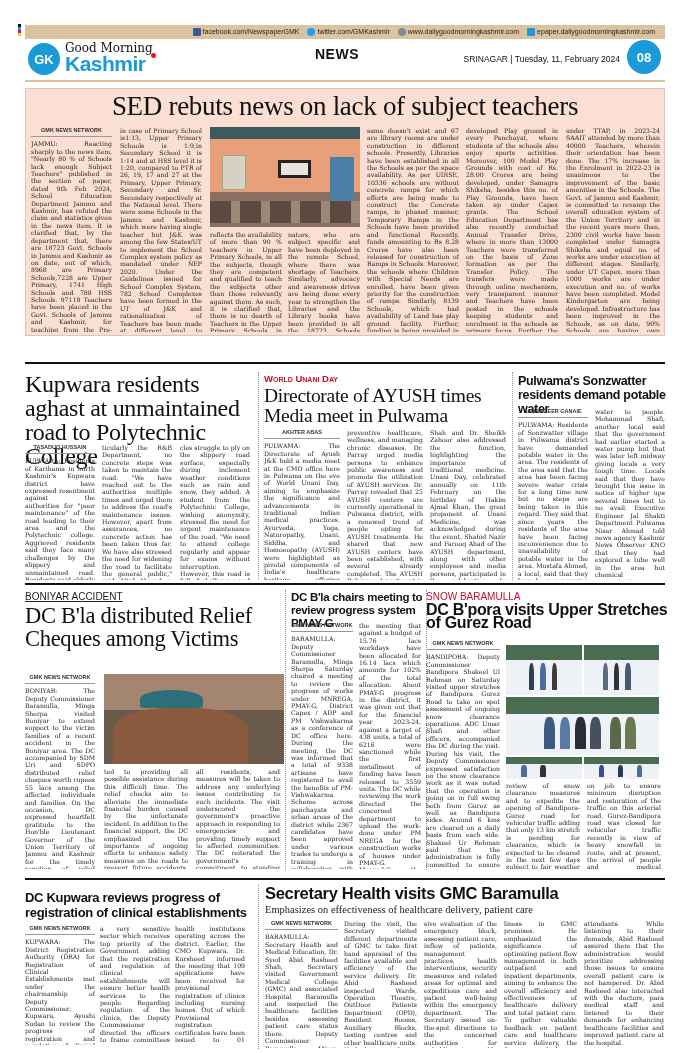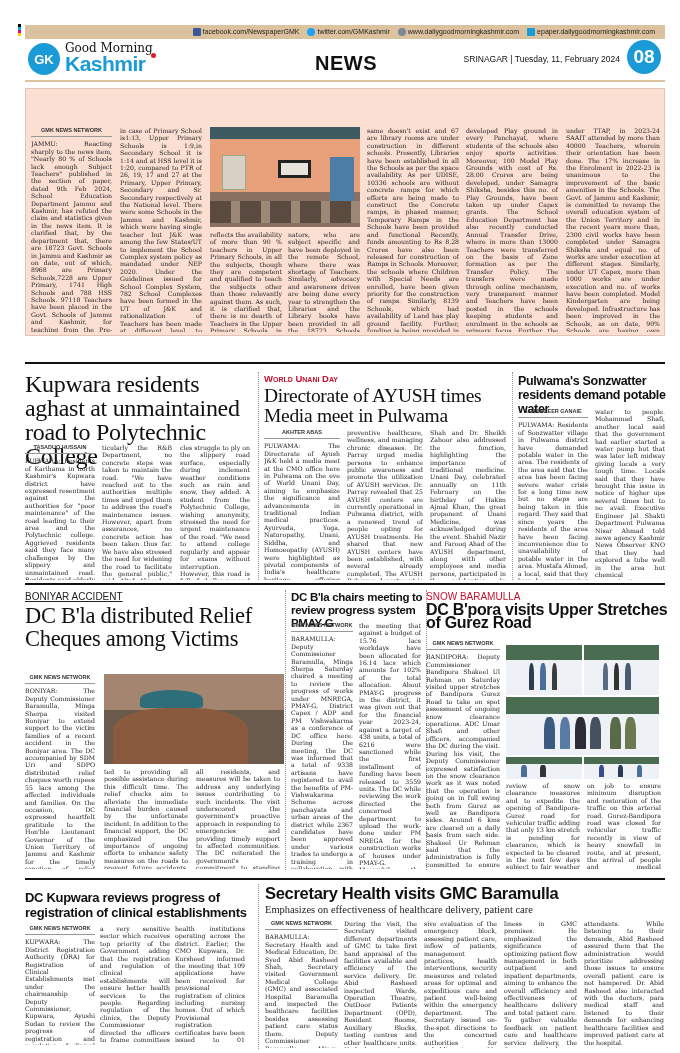--- a/index.html
+++ b/index.html
@@ -5,23 +5,23 @@
   * { box-sizing: border-box; margin: 0; padding: 0; }
   body { width: 680px; height: 1053px; background: #fff; font-family: "DejaVu Serif", serif; overflow: hidden; position: relative; color: #111; }
   .topbar { position: absolute; left: 25px; top: 25px; width: 640px; height: 14px; background: #dcc3a0; display: flex; align-items: center; justify-content: flex-end; gap: 8px; padding-right: 10px; font-family: "Liberation Sans", sans-serif; font-size: 7px; color: #222; }
   .topbar .ico { width: 8px; height: 8px; display: inline-block; border-radius: 1px; margin-right: 2px; vertical-align: middle; }
   .cmyk { position: absolute; left: 18px; top: 24px; width: 3px; height: 12px; background: linear-gradient(#000 0 25%, #00aeef 25% 50%, #ec008c 50% 75%, #ffd200 75%); }
   .masthead { position: absolute; left: 25px; top: 40px; width: 640px; height: 42px; border-bottom: 2px solid #dcc3a0; }
   .logo-circle { position: absolute; left: 3px; top: 3px; width: 32px; height: 32px; border-radius: 50%; background: #1a9ad7; color: #fff; font-family: "Liberation Sans", sans-serif; font-size: 13px; font-weight: bold; display: flex; align-items: center; justify-content: center; }
   .logo-gm { position: absolute; left: 40px; top: 1px; font-family: "DejaVu Serif", serif; font-size: 12px; color: #111; }
   .logo-k { position: absolute; left: 40px; top: 12px; font-family: "Liberation Sans", sans-serif; font-weight: bold; font-size: 21px; color: #1a9ad7; letter-spacing: -0.5px; }
   .logo-dot { position: absolute; left: 126px; top: 13px; width: 5px; height: 5px; border-radius: 50%; background: #e01b24; }
-  .section-name { position: absolute; left: 290px; top: 12px; font-family: "Liberation Sans", sans-serif; font-weight: bold; font-size: 20px; letter-spacing: 0.5px; }
+  .section-name { position: absolute; left: 290px; top: 6px; font-family: "Liberation Sans", sans-serif; font-weight: bold; font-size: 14px; letter-spacing: 0.5px; }
   .dateline { position: absolute; right: 45px; top: 14px; font-family: "Liberation Sans", sans-serif; font-size: 8.5px; }
-  .pageno { position: absolute; right: 4px; top: 0px; width: 34px; height: 34px; border-radius: 50%; background: #1a9ad7; color: #fff; font-family: "Liberation Sans", sans-serif; font-weight: bold; font-size: 19px; display: flex; align-items: center; justify-content: center; }
+  .pageno { position: absolute; right: 4px; top: 0px; width: 34px; height: 34px; border-radius: 50%; background: #1a9ad7; color: #fff; font-family: "Liberation Sans", sans-serif; font-weight: bold; font-size: 13px; display: flex; align-items: center; justify-content: center; }
 
   .lead { position: absolute; left: 25px; top: 88px; width: 640px; height: 248px; background: #fbdfd2; border: 1px solid #e4c2b4; }
   .lead-title { text-align: center; font-family: "Liberation Serif", serif; font-size: 27px; padding-top: 2px; height: 34px; color: #111; letter-spacing: -0.3px; }
   .col { position: absolute; font-size: 6.2px; line-height: 7.4px; text-align: justify; color: #222; overflow: hidden; }
   .byline { font-family: "Liberation Sans", sans-serif; font-weight: bold; font-size: 5.5px; text-align: center; border-bottom: 1px solid #999; padding-bottom: 2px; margin-bottom: 3px; color: #333; }
   .photo { position: absolute; overflow: hidden; }
   .classroom { background: linear-gradient(180deg, #3c5a60 0 12%, #e8a07a 12% 65%, #8a7060 65% 100%); }
   .classroom .board { position: absolute; left: 45%; top: 33%; width: 22%; height: 18%; background: #e8e4dc; border: 3px solid #222; }
   .classroom .door { position: absolute; right: 4%; top: 30%; width: 16%; height: 60%; background: #4d7fa6; }
   .classroom .win { position: absolute; left: 8%; top: 28%; width: 16%; height: 35%; background: #d8d0c4; border: 1px solid #9a8; }
@@ -56,20 +56,21 @@
   <div class="logo-circle">GK</div>
   <div class="logo-gm">Good Morning</div>
   <div class="logo-k">Kashmir</div>
   <div class="logo-dot"></div>
   <div class="section-name">NEWS</div>
   <div class="dateline">SRINAGAR | Tuesday, 11, February 2024</div>
   <div class="pageno">08</div>
 </div>
 
 <div class="lead">
+  <div class="lead-title">SED rebuts news on lack of subject teachers</div>
   <div class="col" style="left:5px;top:38px;width:81px;height:205px">
     <div class="byline">GMK NEWS NETWORK</div>
     <div>JAMMU: Reacting sharply to the news item, "Nearly 80 % of Schools lack enough Subject Teachers" published in the section of paper, dated 9th Feb 2024, School Education Department Jammu and Kashmir, has refuted the claim and statistics given in the news item. It is clarified that, by the department that, there are 18723 Govt. Schools in Jammu and Kashmir as on date, out of which, 8968 are Primary Schools,7228 are Upper Primary, 1741 High Schools and 788 HSS Schools. 97118 Teachers have been placed in the Govt. Schools of Jammu and Kashmir, for teaching from the Pre-Primary to the 12th secondary classes. As per the recruitment made in the Schools, through Jammu and Kashmir Service Selection Board and RET Scheme of the Govt., No subject Specific teachers has been recruited or engaged. These are all general line Teachers which are capable of teaching Mathematics, Science, SST and Languages in the Schools. The Pupil Teacher Ration</div>
   </div>
   <div class="col" style="left:94px;top:38px;width:82px;height:205px">in case of Primary School is1:13, Upper Primary Schools is 1:9,in Secondary School it is 1:14 and at HSS level it is 1:20, compared to PTR of 26, 19, 17 and 27 at the Primary, Upper Primary, Secondary and Sr. Secondary respectively at the National level. There were some Schools in the Jammu and Kashmir, which were having single teacher but J&amp;K was among the few States/UT to implement the School Complex system policy as mandated under NEP 2020. Under the Guidelines issued for School Complex System, 782 School Complexes have been formed in the UT of J&amp;K and rationalization of Teachers has been made at different level, to ensure that, No single Teacher School exists in the UT. The Unified District Information System (UDISE) for School Education launched by the Ministry of the School Education, has the fields of Science, Maths, SST and Language Teachers in the Schools, as such the Data is filled by the Teachers from the School Level to ensure the compliances and the data of the updated UDISE</div>
   <div class="photo classroom" style="left:184px;top:38px;width:150px;height:100px">
     <div class="win"></div>
     <div class="board"></div>
     <div class="door"></div>
     <div class="desk"></div>

